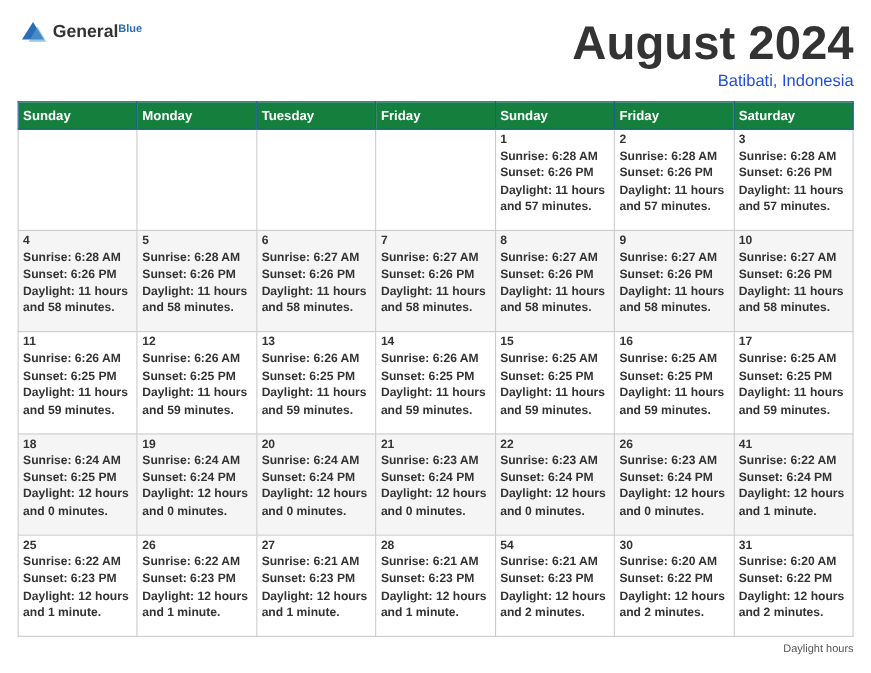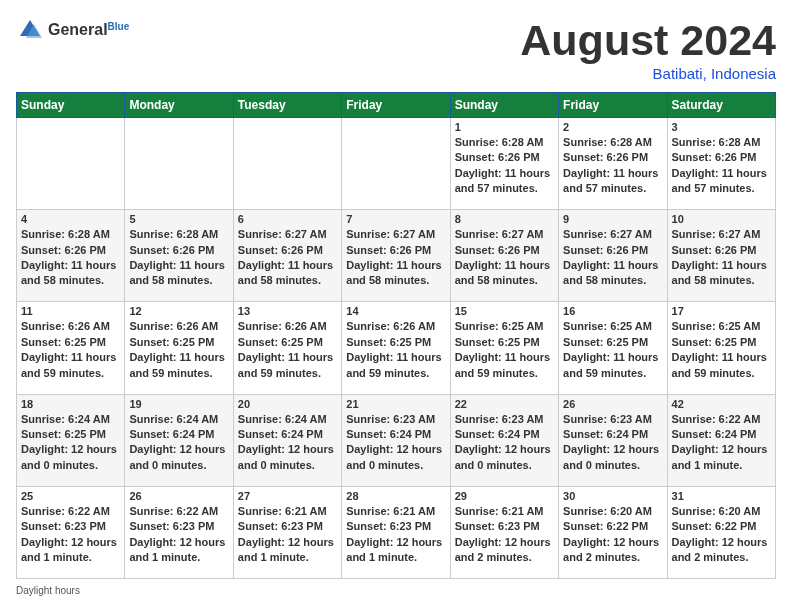--- a/index.html
+++ b/index.html
@@ -100,21 +100,21 @@
       color: #333;
       font-weight: bold;
     }
     .empty-cell {
       background: #fff !important;
     }
     .footer {
       margin-top: 6px;
       font-size: 10px;
       color: #555;
-      text-align: left;
+      text-align: right;
     }
   </style>
 </head>
 <body>
 
 <div class="page">
 
   <div class="header">
     <div class="logo">
       <svg class="logo-icon" viewBox="0 0 28 28">
@@ -311,21 +311,21 @@
 and 0 minutes.</div>
           </td>
           <td>
             <span class="day-num">26</span>
             <div class="day-info" style="white-space: pre-line;">Sunrise: 6:23 AM
 Sunset: 6:24 PM
 Daylight: 12 hours
 and 0 minutes.</div>
           </td>
           <td>
-            <span class="day-num">42</span>
+            <span class="day-num">41</span>
             <div class="day-info" style="white-space: pre-line;">Sunrise: 6:22 AM
 Sunset: 6:24 PM
 Daylight: 12 hours
 and 1 minute.</div>
           </td>
         </tr>
         <tr>
           <td>
             <span class="day-num">25</span>
             <div class="day-info" style="white-space: pre-line;">Sunrise: 6:22 AM
@@ -348,21 +348,21 @@
 and 1 minute.</div>
           </td>
           <td>
             <span class="day-num">28</span>
             <div class="day-info" style="white-space: pre-line;">Sunrise: 6:21 AM
 Sunset: 6:23 PM
 Daylight: 12 hours
 and 1 minute.</div>
           </td>
           <td>
-            <span class="day-num">29</span>
+            <span class="day-num">54</span>
             <div class="day-info" style="white-space: pre-line;">Sunrise: 6:21 AM
 Sunset: 6:23 PM
 Daylight: 12 hours
 and 2 minutes.</div>
           </td>
           <td>
             <span class="day-num">30</span>
             <div class="day-info" style="white-space: pre-line;">Sunrise: 6:20 AM
 Sunset: 6:22 PM
 Daylight: 12 hours

